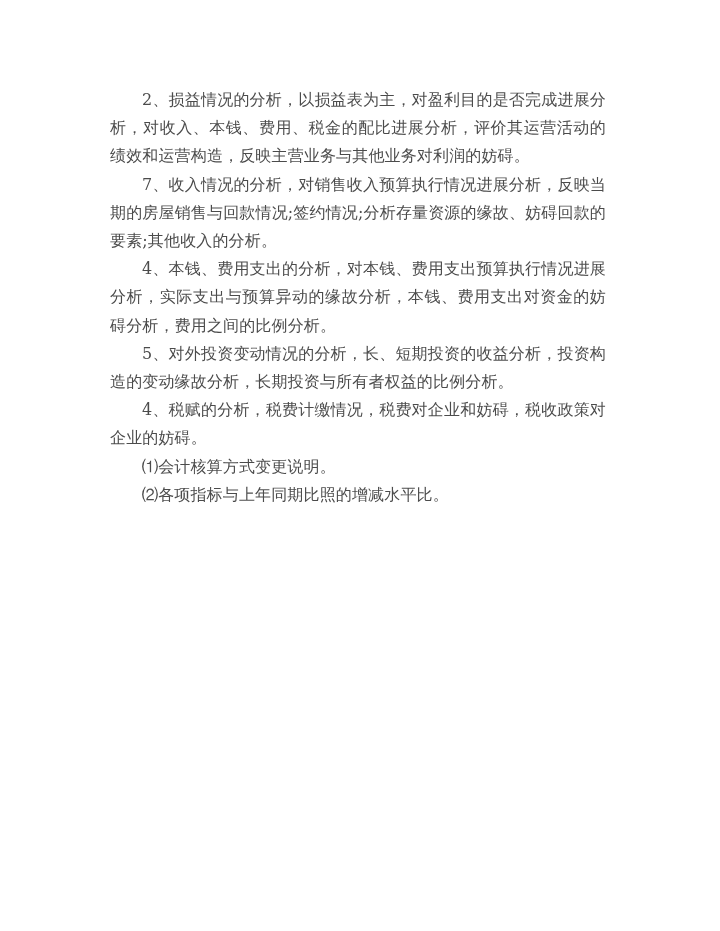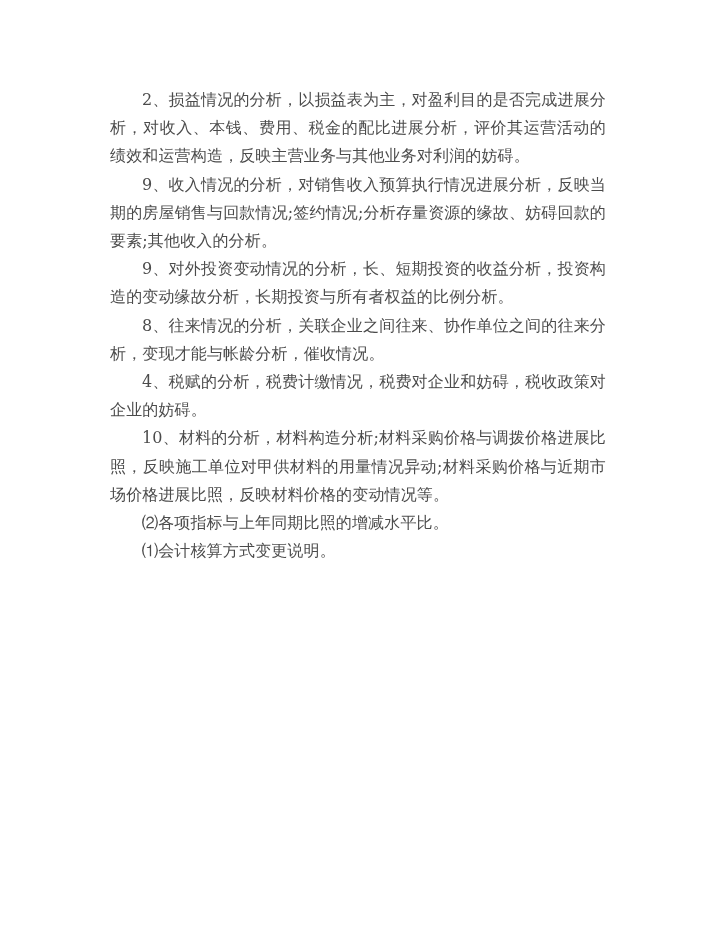--- a/index.html
+++ b/index.html
@@ -49,32 +49,31 @@
   }
 </style>
 </head>
 <body>
 
 <div id="page">
   <div id="doc-body">
 
     <p class="para indent">2、损益情况的分析，以损益表为主，对盈利目的是否完成进展分析，对收入、本钱、费用、税金的配比进展分析，评价其运营活动的绩效和运营构造，反映主营业务与其他业务对利润的妨碍。</p>
 
-    <p class="para indent">9、收入情况的分析，对销售收入预算执行情况进展分析，反映当期的房屋销售与回款情况;签约情况;分析存量资源的缘故、妨碍回款的要素;其他收入的分析。</p>
+    <p class="para indent">7、收入情况的分析，对销售收入预算执行情况进展分析，反映当期的房屋销售与回款情况;签约情况;分析存量资源的缘故、妨碍回款的要素;其他收入的分析。</p>
 
+    <p class="para indent">4、本钱、费用支出的分析，对本钱、费用支出预算执行情况进展分析，实际支出与预算异动的缘故分析，本钱、费用支出对资金的妨碍分析，费用之间的比例分析。</p>
 
-    <p class="para indent">9、对外投资变动情况的分析，长、短期投资的收益分析，投资构造的变动缘故分析，长期投资与所有者权益的比例分析。</p>
+    <p class="para indent">5、对外投资变动情况的分析，长、短期投资的收益分析，投资构造的变动缘故分析，长期投资与所有者权益的比例分析。</p>
 
 
 
-    <p class="para indent">8、往来情况的分析，关联企业之间往来、协作单位之间的往来分析，变现才能与帐龄分析，催收情况。</p>
 
     <p class="para indent">4、税赋的分析，税费计缴情况，税费对企业和妨碍，税收政策对企业的妨碍。</p>
 
-    <p class="para indent">10、材料的分析，材料构造分析;材料采购价格与调拨价格进展比照，反映施工单位对甲供材料的用量情况异动;材料采购价格与近期市场价格进展比照，反映材料价格的变动情况等。</p>
 
 
+    <p class="para indent">⑴会计核算方式变更说明。</p>
+
     <p class="para indent">⑵各项指标与上年同期比照的增减水平比。</p>
-
-    <p class="para indent">⑴会计核算方式变更说明。</p>
 
   </div>
 </div>
 
 </body></html>

